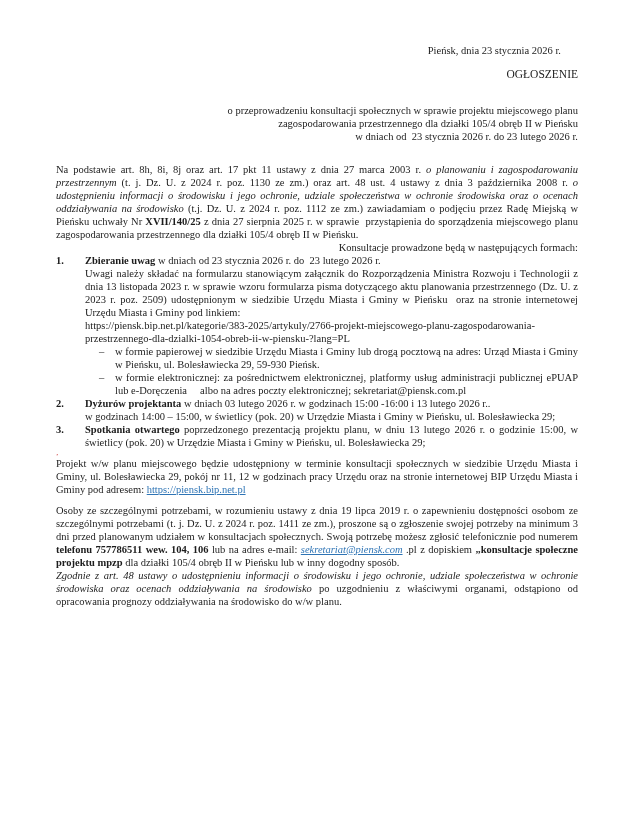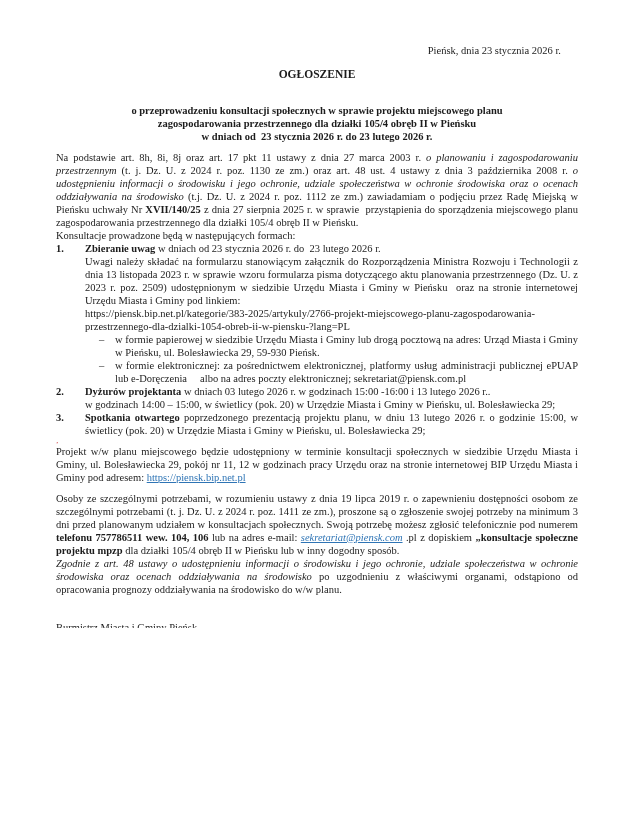--- a/index.html
+++ b/index.html
@@ -10,26 +10,26 @@
     background:#ffffff;
     color:#1c1c1c;
     font-family:"Liberation Serif","DejaVu Serif",serif;
     font-size:10.5px;
     line-height:13px;
     padding:44px 56px 0 56px;
     overflow:hidden;
   }
   p{margin:0;}
   .date{text-align:right;padding-right:17px;margin-bottom:10px;white-space:pre-wrap;}
-  .t{text-align:center;font-weight:700;font-size:11.5px;line-height:15px;white-space:pre-wrap;}
+  .t{text-align:right;font-weight:400;font-size:11.5px;line-height:15px;white-space:pre-wrap;}
   .subwrap{margin-top:22px;}
   .sub{font-size:10.5px;line-height:13px;white-space:pre-wrap;}
   .just{text-align:justify;white-space:pre-wrap;}
-  .left{text-align:left;white-space:pre-wrap;}
-  .p-basis{margin-top:8px;}
+  .left{text-align:right;white-space:pre-wrap;}
+  .p-basis{margin-top:20px;}
   .li{position:relative;padding-left:29px;}
   .num{position:absolute;left:0;top:0;font-weight:700;}
   .dash-item{position:relative;padding-left:30px;}
   .dash-mark{position:absolute;left:14px;top:0;}
   .url-block{text-align:left;overflow-wrap:anywhere;cursor:pointer;}
   .redline{font-size:7px;line-height:8px;color:#c00000;}
   .gap-top{margin-top:8px;}
   .sig{text-align:left;padding-right:17px;margin-top:24px;line-height:15px;}
   .r-b{font-weight:700;}
   .r-i{font-style:italic;}

